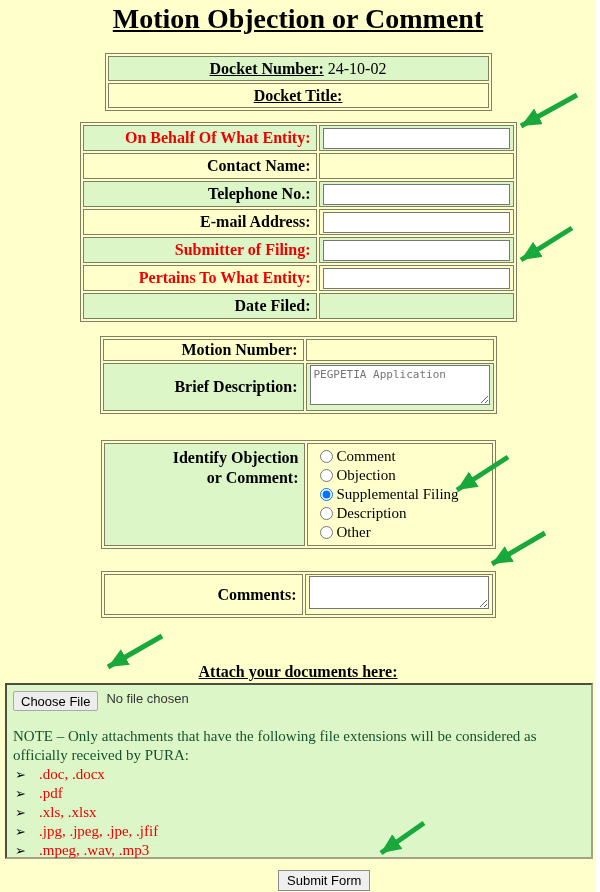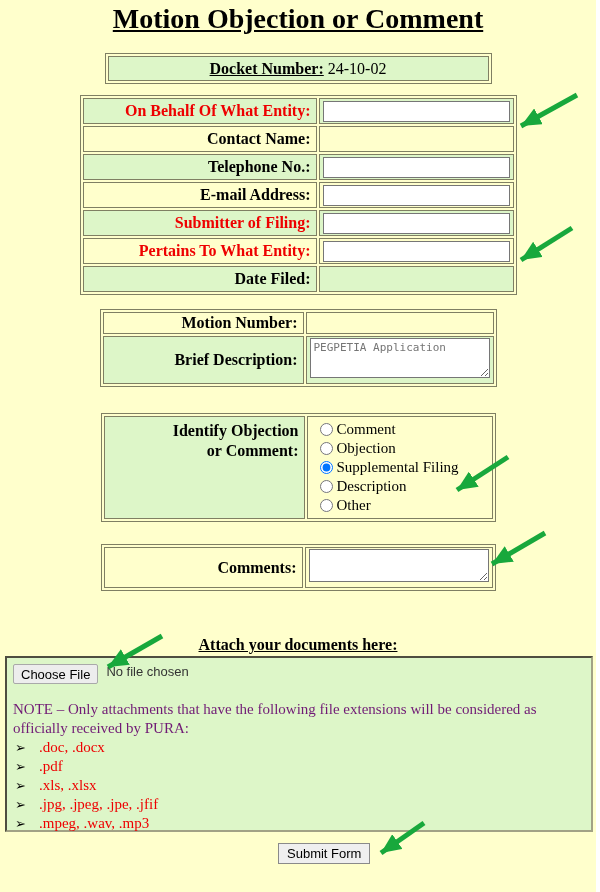--- a/index.html
+++ b/index.html
@@ -39,21 +39,21 @@
   .opt input{margin:0;width:13px;height:13px;}
   .commentsT{margin-top:22px;width:395px;}
   .commentsT .lbl{width:192px;}
   .attach-heading{margin-top:44px;text-align:center;font-size:16px;line-height:19px;}
   .attach-box{margin-left:5px;margin-top:2px;width:576px;height:164px;background:#ddf6c8;
               border:2px inset #a2a285;padding:6px 2px 2px 6px;}
   .file-row{display:flex;align-items:flex-start;gap:8px;}
   .choose-btn{font:13px "Liberation Sans",sans-serif;color:#000;background:#ededed;
               border:1px solid #a9a9a9;border-radius:2px;padding:1px 7px;height:20px;cursor:pointer;}
   .file-status{font:13px "Liberation Sans",sans-serif;color:#333;}
-  .note{margin-top:16px;width:575px;color:#701a75;font-size:15px;line-height:19px;}
+  .note{margin-top:16px;width:575px;color:#14532d;font-size:15px;line-height:19px;}
   .ext-list{margin-top:1px;}
   .ext-item{display:flex;align-items:baseline;height:18px;margin-top:1px;}
   .bullet{width:24px;padding-left:2px;color:#000;font-size:13px;
           font-family:"DejaVu Sans",sans-serif;}
   .ext-text{color:#ee0000;font-size:15px;}
   .submit-row{margin-top:11px;}
   .submit-btn{display:block;margin-left:278px;font:13px "Liberation Sans",sans-serif;color:#000;
               background:#efefef;border:1px solid #8a8a8a;padding:2px 8px;height:21px;cursor:pointer;}
   svg.arrows{position:absolute;left:0;top:0;pointer-events:none;z-index:10;}
 </style>
@@ -63,20 +63,25 @@
 <div class="page">
 
   <h1 class="title">Motion Objection or Comment</h1>
 
   <table class="tbl docket">
     <tbody>
       <tr>
         <td class="green center">
           <span class="b u">Docket Number:</span>
           <span class="val">24-10-02</span>
+        </td>
+      </tr>
+      <tr>
+        <td class="yellow center">
+          <span class="b u">Docket Title:</span>
         </td>
       </tr>
     </tbody>
   </table>
 
   <table class="tbl main">
     <tbody>
       <tr>
         <td class="lbl red green">On Behalf Of What Entity:</td>
         <td class="inp green"><input type="text" class="text" style=""></td>

